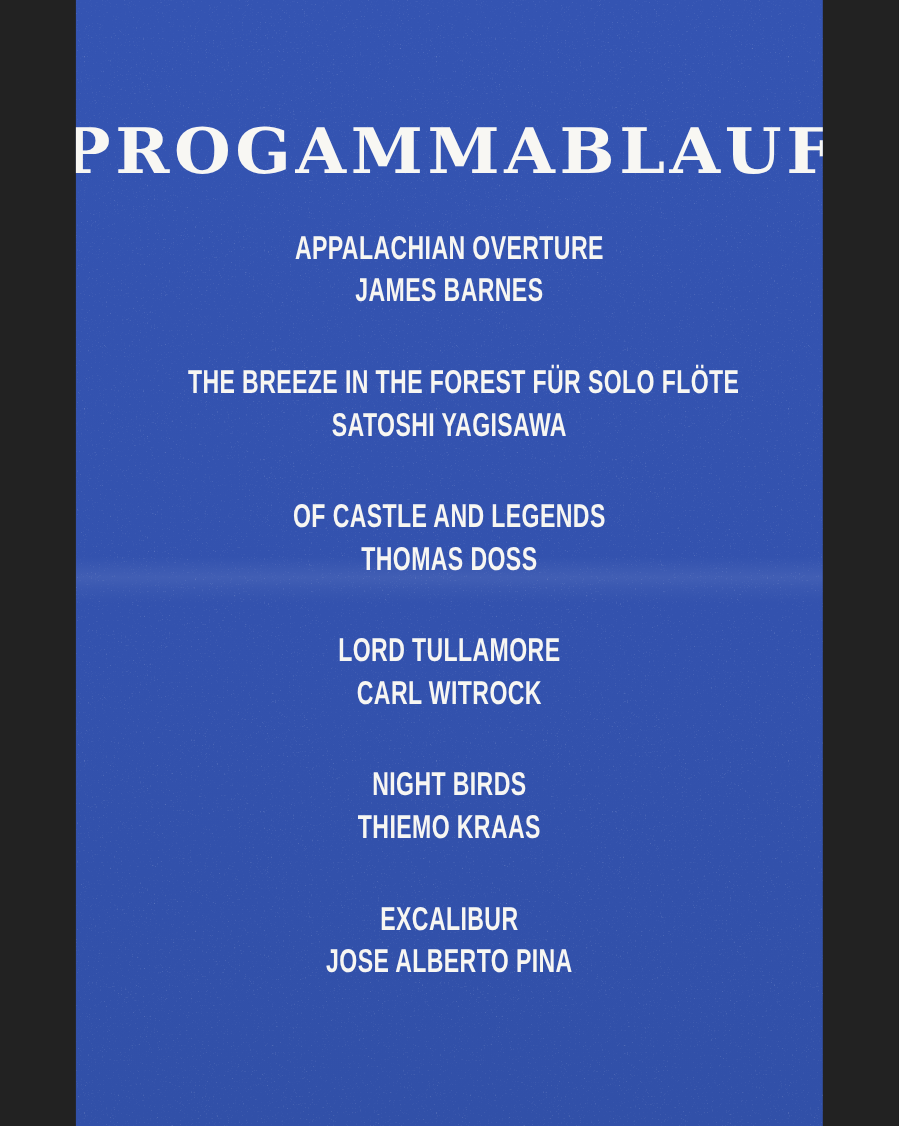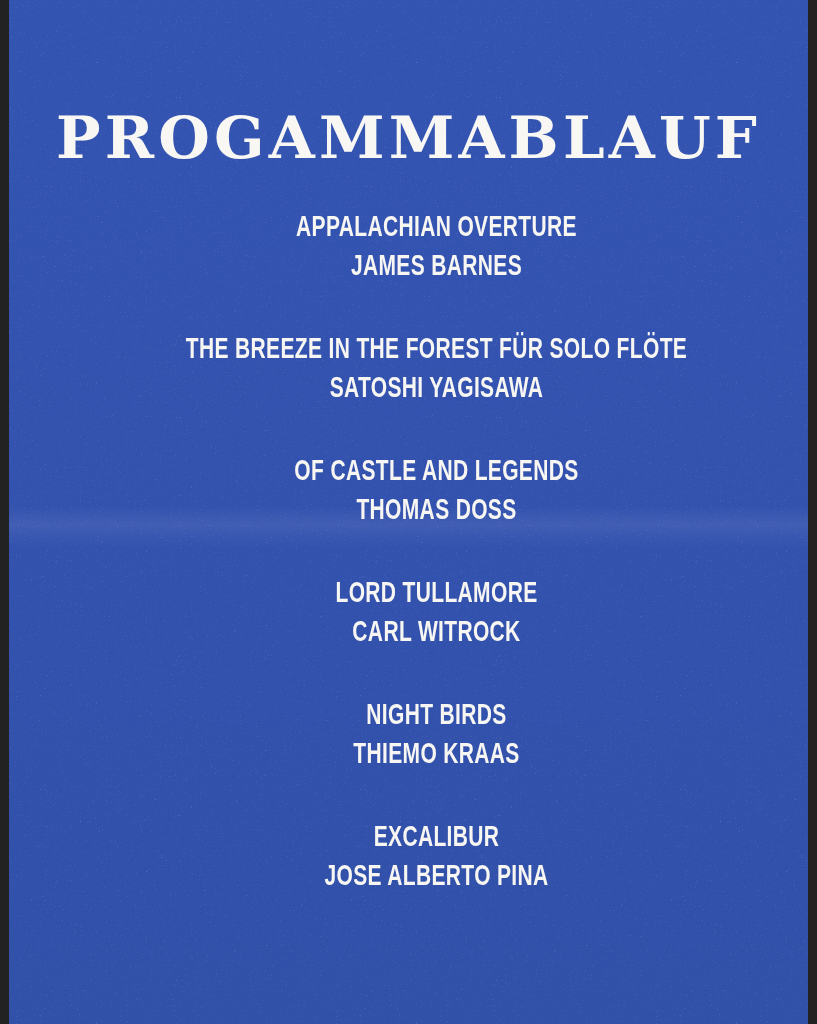--- a/index.html
+++ b/index.html
@@ -2,21 +2,21 @@
 <html><head>
 <meta charset="utf-8">
 <style>
   html, body {
     margin: 0;
     padding: 0;
     background: #222;
   }
   .poster {
     position: relative;
-    width: 799px;
+    width: 679px;
     height: 1024px;
     margin: 0 auto;
     background: linear-gradient(180deg, #3454b2 0%, #3352ae 55%, #3150a8 100%);
     overflow: hidden;
     font-family: "Liberation Sans", sans-serif;
   }
   .grain {
     position: absolute;
     inset: 0;
     opacity: 0.28;
@@ -47,21 +47,20 @@
     letter-spacing: 4px;
     color: #f8f7f3;
     transform: scaleX(1.04);
     transform-origin: center top;
   }
   .program {
     position: absolute;
     top: 206px;
     left: 0;
     width: 100%;
-    margin-left: 28px;
   }
   .program-item {
     width: 100%;
     height: 78px;
     margin-bottom: 44px;
     text-align: center;
     color: #f7f6f2;
     font-weight: 700;
     font-size: 30px;
     line-height: 39px;

